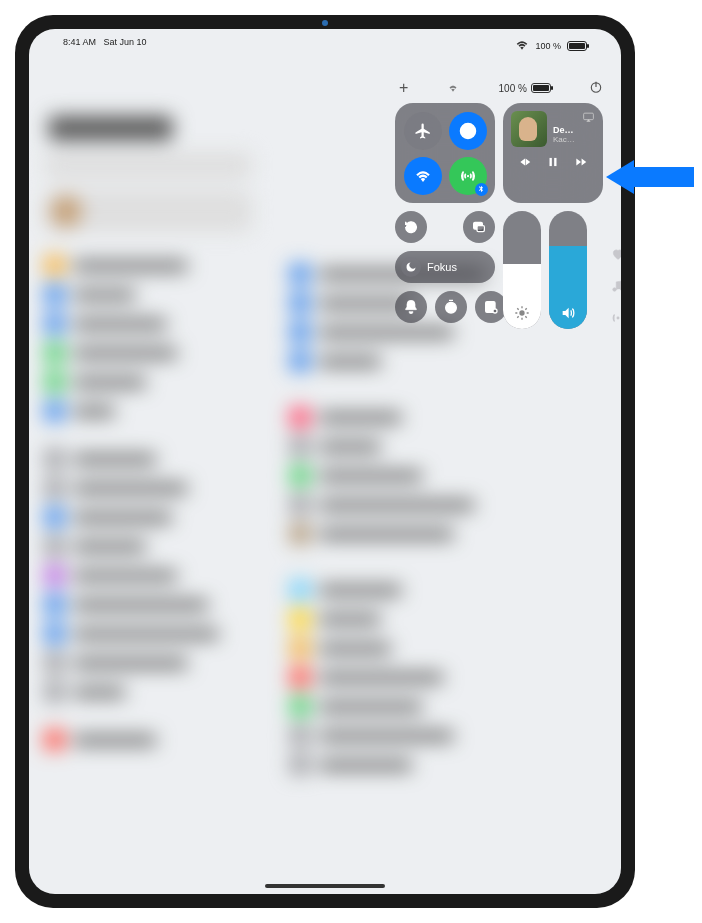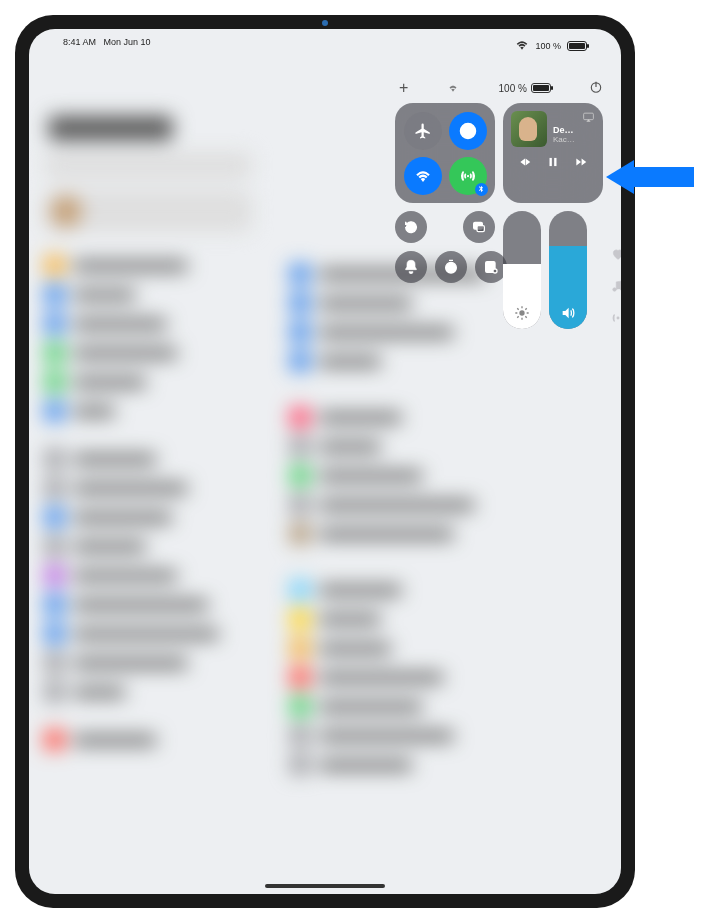--- a/index.html
+++ b/index.html
@@ -326,21 +326,21 @@
             <div class="bar" style="width:90px"></div>
           </div>
       </div>
     </div>
 
     <div class="dim"></div>
 
     <div class="status">
       <div>
         <span>8:41 AM</span>&nbsp;&nbsp;
-        <span>Mon Jun 10</span>
+        <span>Sat Jun 10</span>
       </div>
       <div class="right">
         <span class="wifibars">
           <svg viewBox="0 0 24 16">
               <path d="M12 16l-3-4c1-.8 2-1.2 3-1.2s2 .4 3 1.2l-3 4zm-6-7C8 7 10 6 12 6s4 1 6 3l-2 2c-1.3-1.2-2.6-1.8-4-1.8S9.3 9.8 8 11l-2-2zm-3-3C6 3 9 1.5 12 1.5S18 3 21 6l-2 2C16.7 5.8 14.4 4.7 12 4.7S7.3 5.8 5 8L3 6z"></path>
             </svg>
         </span>
         <span>100 %</span>
         <span class="batt">
             <i></i>
@@ -445,20 +445,28 @@
                 </svg>
             </div>
             <div style="flex:1"></div>
             <div class="round">
               <svg viewBox="0 0 24 24" fill="none" stroke="#fff" stroke-width="2">
                   <rect x="4" y="5" width="13" height="10" rx="2"></rect>
                   <rect x="9" y="10" width="11" height="9" rx="2" fill="rgba(60,60,67,.62)"></rect>
                 </svg>
             </div>
           </div>
+          <div class="pill">
+            <span class="dot">
+                <svg viewBox="0 0 24 24">
+                  <path d="M21 13A9 9 0 1 1 11 3a7 7 0 0 0 10 10z"></path>
+                </svg>
+              </span>
+            <span>Fokus</span>
+          </div>
           <div class="btn-row">
             <div class="round">
               <svg viewBox="0 0 24 24">
                   <path d="M12 2a6 6 0 0 0-6 6v4l-2 3v1h16v-1l-2-3V8a6 6 0 0 0-6-6zm0 20a3 3 0 0 0 3-3H9a3 3 0 0 0 3 3z"></path>
                 </svg>
             </div>
             <div class="round">
               <svg viewBox="0 0 24 24" fill="none" stroke="#fff" stroke-width="2">
                   <circle cx="12" cy="13" r="8"></circle>
                   <path d="M12 9v4l3 2M9 2h6"></path>

